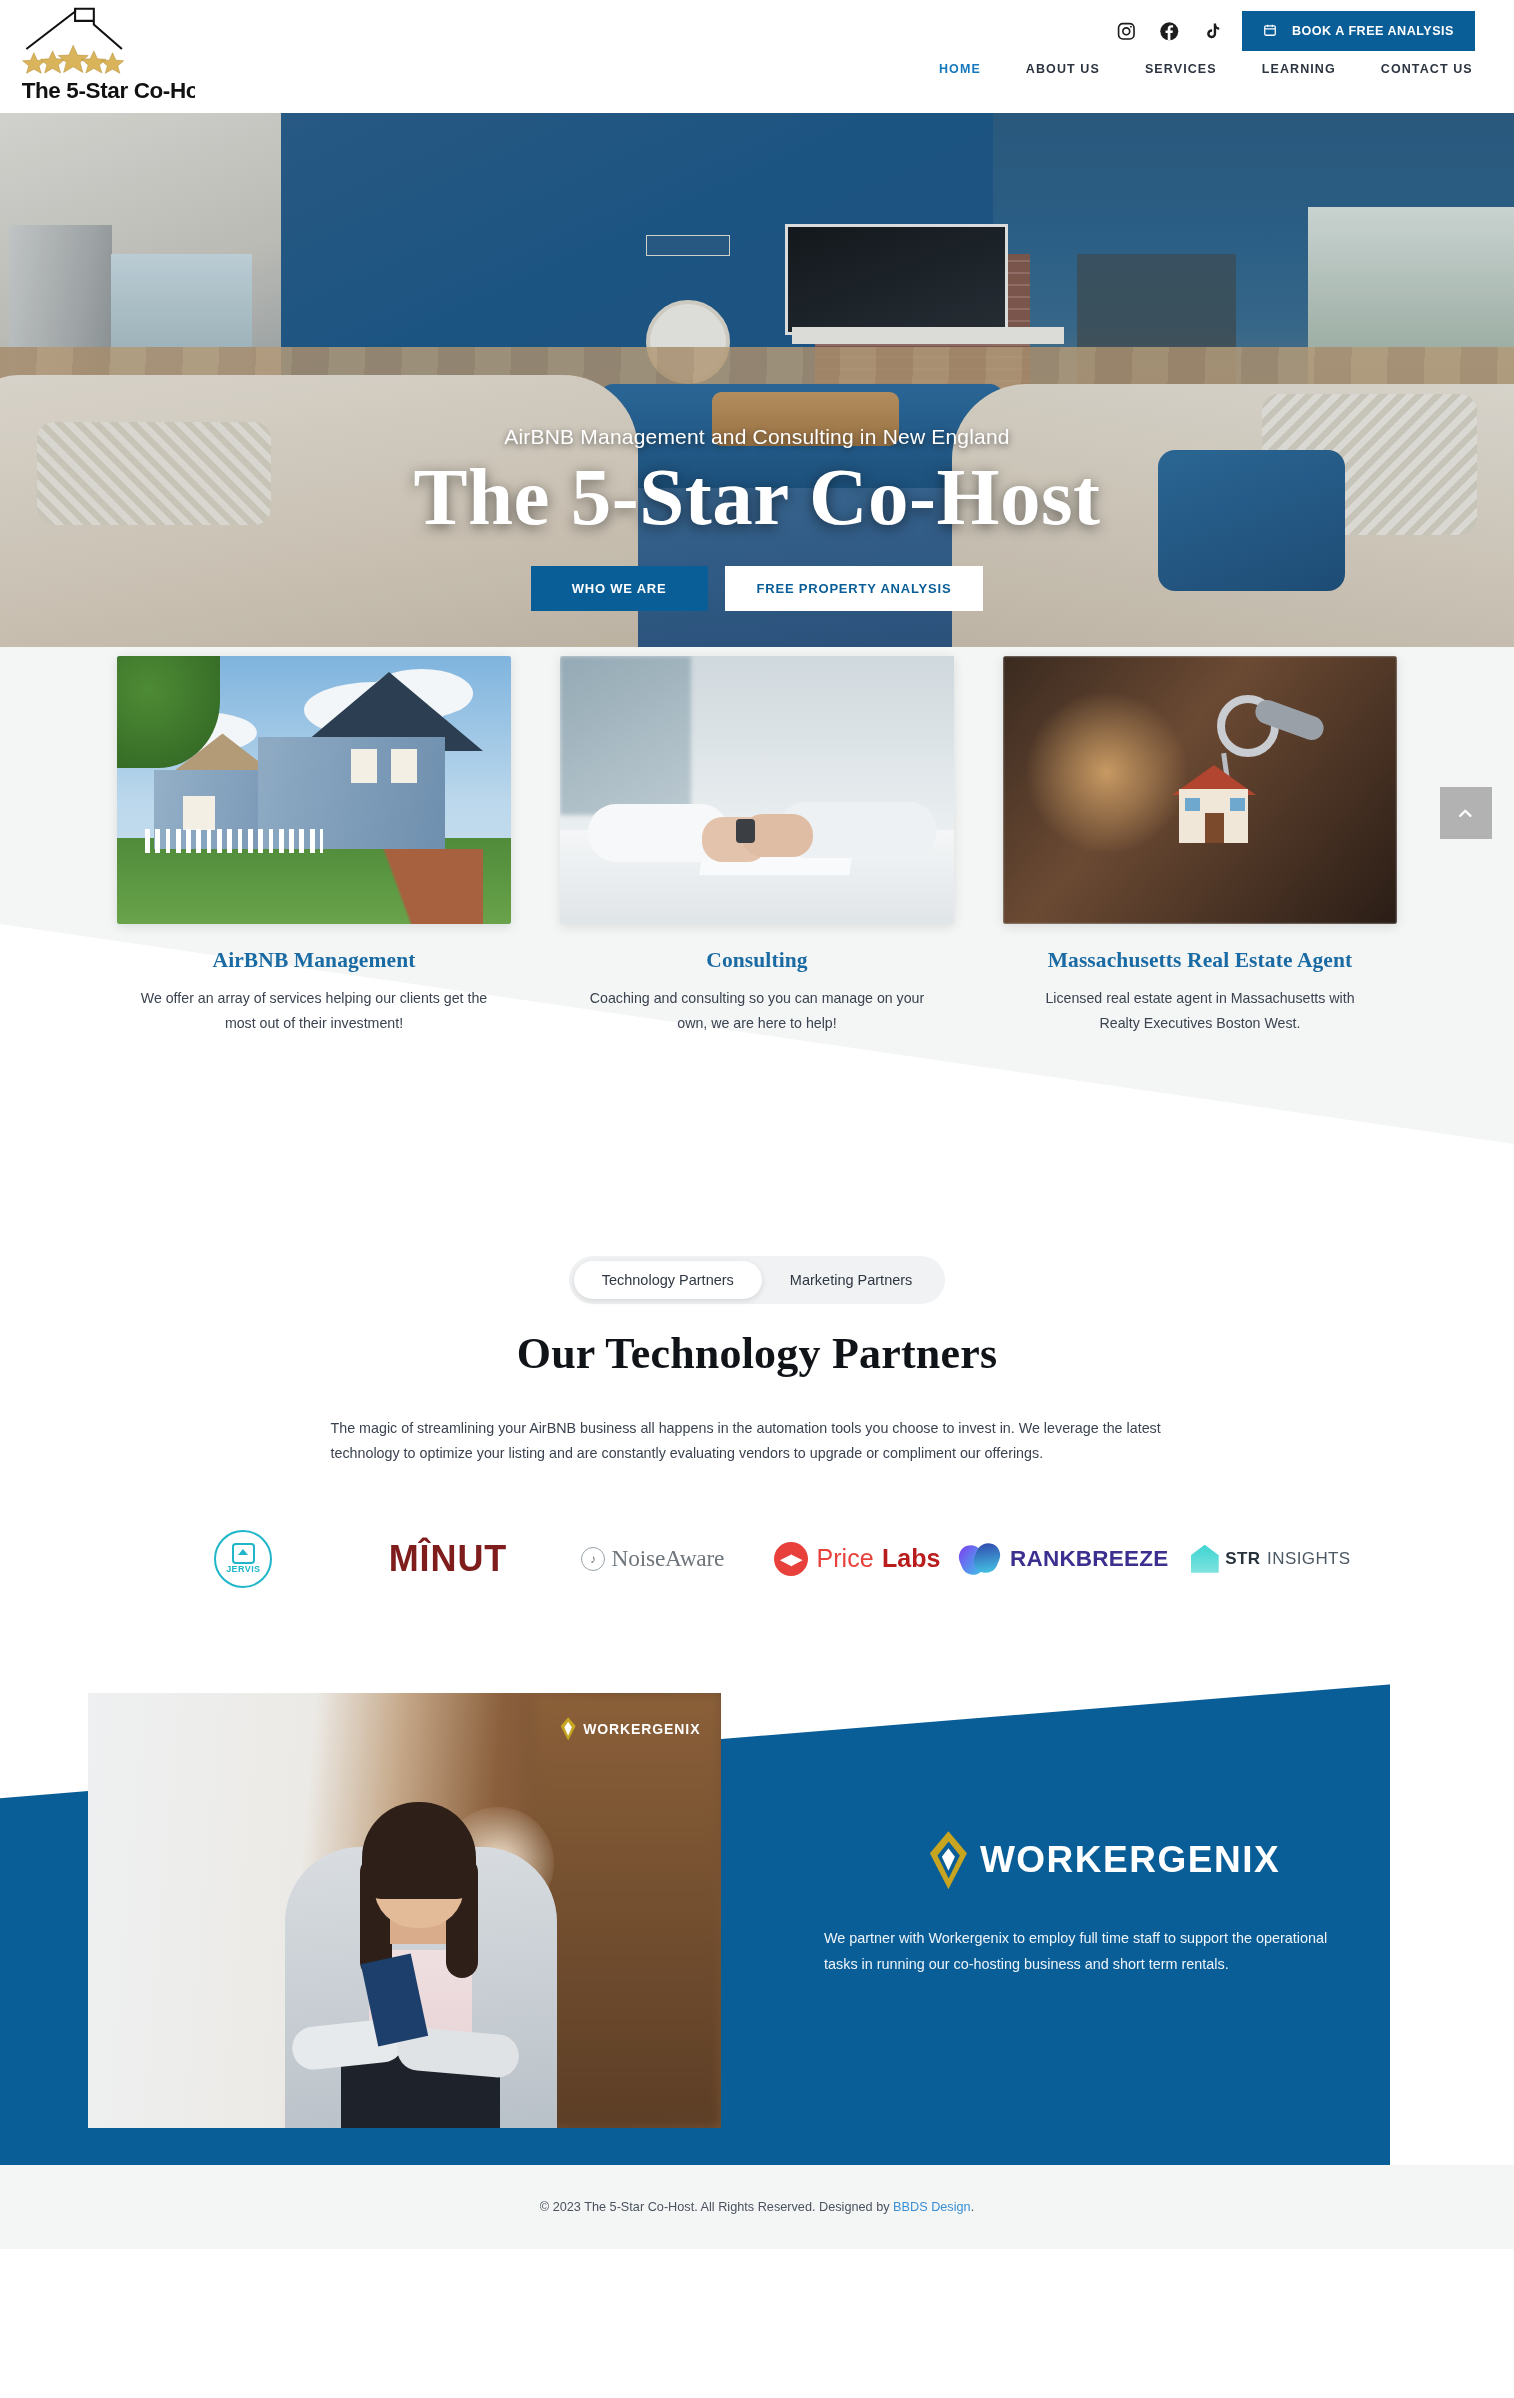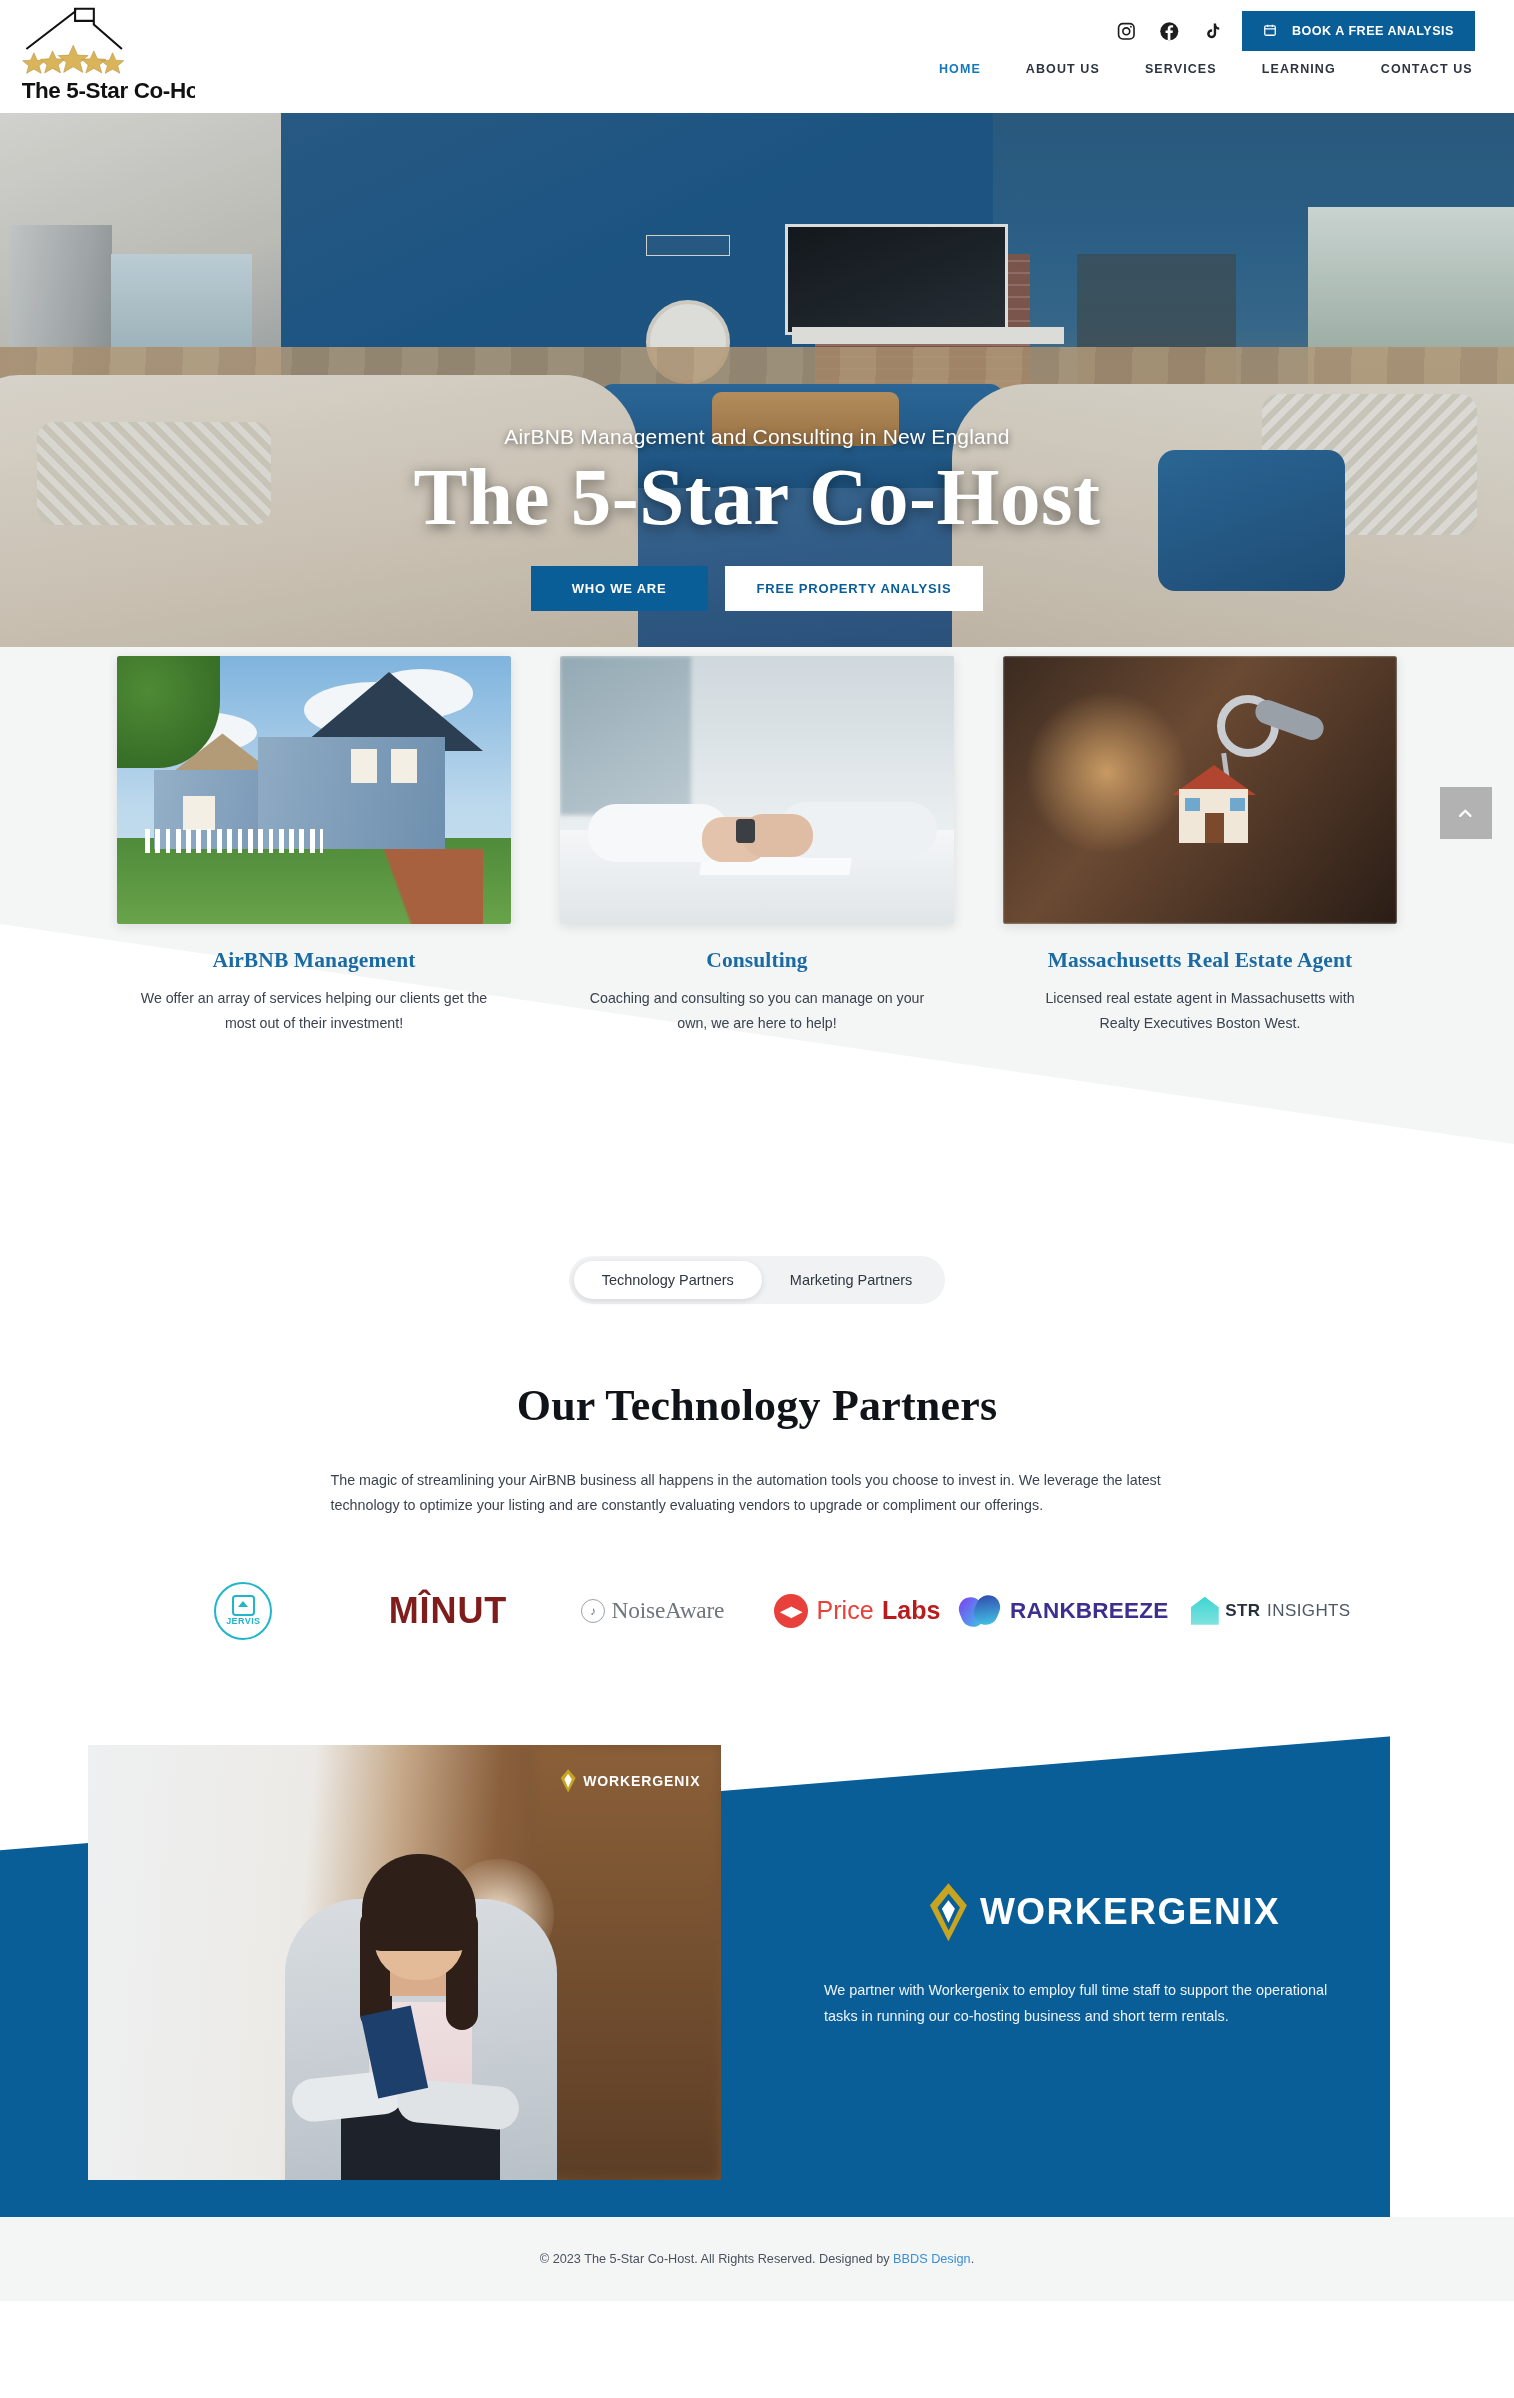--- a/index.html
+++ b/index.html
@@ -257,21 +257,21 @@
   .tabs{
     background:#f1f2f3; border-radius:936px; padding:4.7px;
     display:flex; align-items:center; gap:0;
   }
   .tab{
     font-size:14.5px; color:#2f3742; padding:11.2px 28px;
     border-radius:936px; cursor:pointer; white-space:nowrap;
   }
   .tab.active{ background:#fff; box-shadow:0 1.9px 6.6px rgba(0,0,0,.12); }
   .partners-h2{
-    text-align:center; margin-top:76px;
+    text-align:center; margin-top:24px;
     font-family:"Liberation Serif", serif; font-weight:bold;
     font-size:44px; color:#101317; letter-spacing:0.2px;
   }
   .partners-p{
     width:853px; margin:37px auto 0;
     font-size:14.3px; line-height:1.75; color:#3b4350;
   }
   .logos{
     display:flex; align-items:center; justify-content:center;
     gap:0; margin-top:58px; padding:0 141px;

